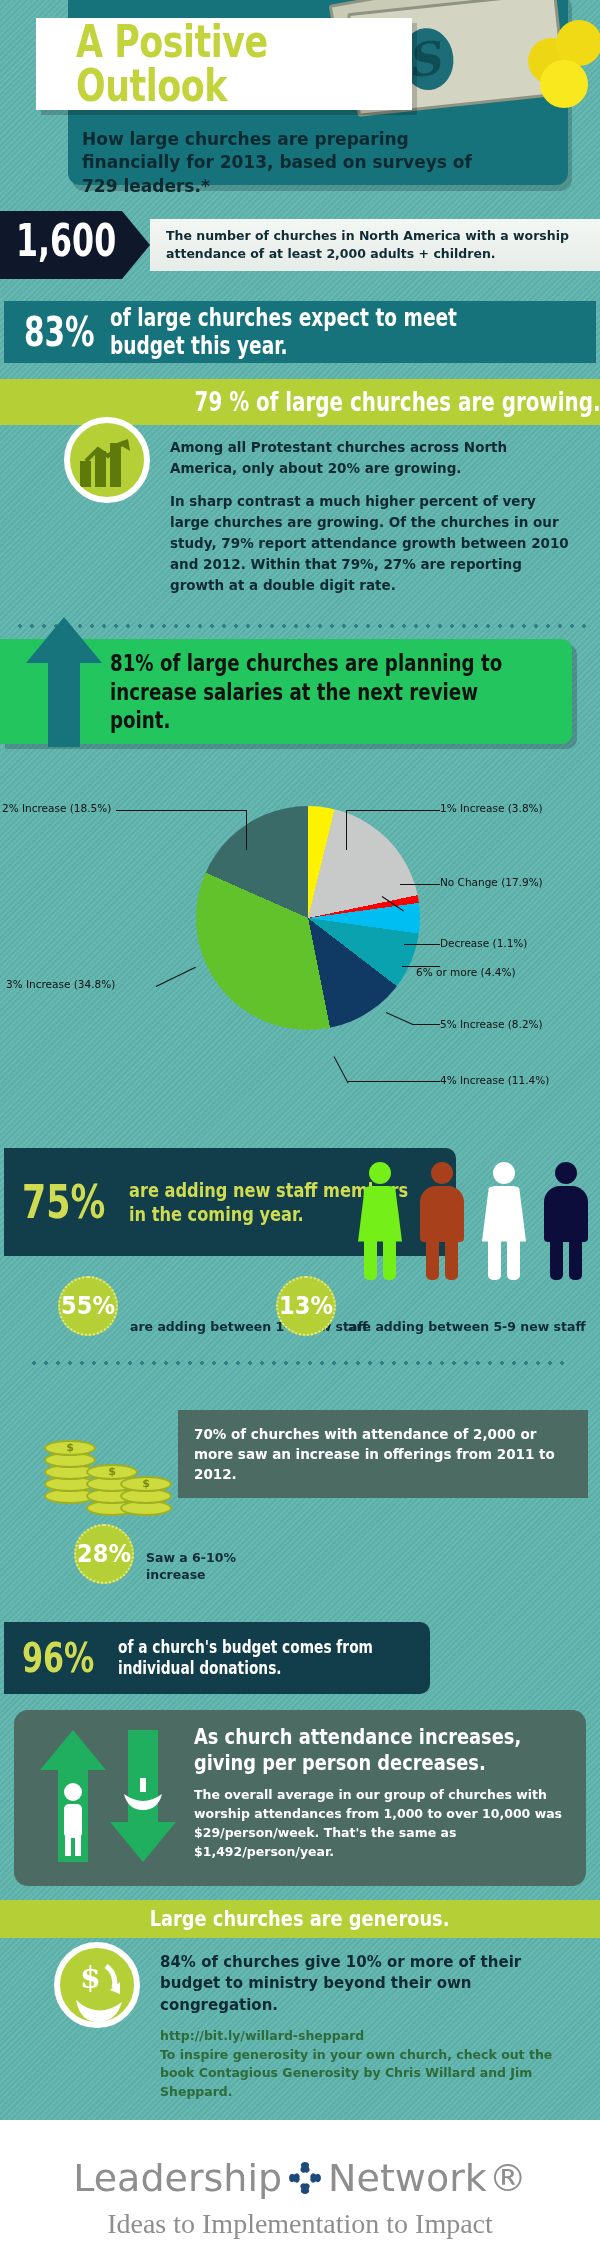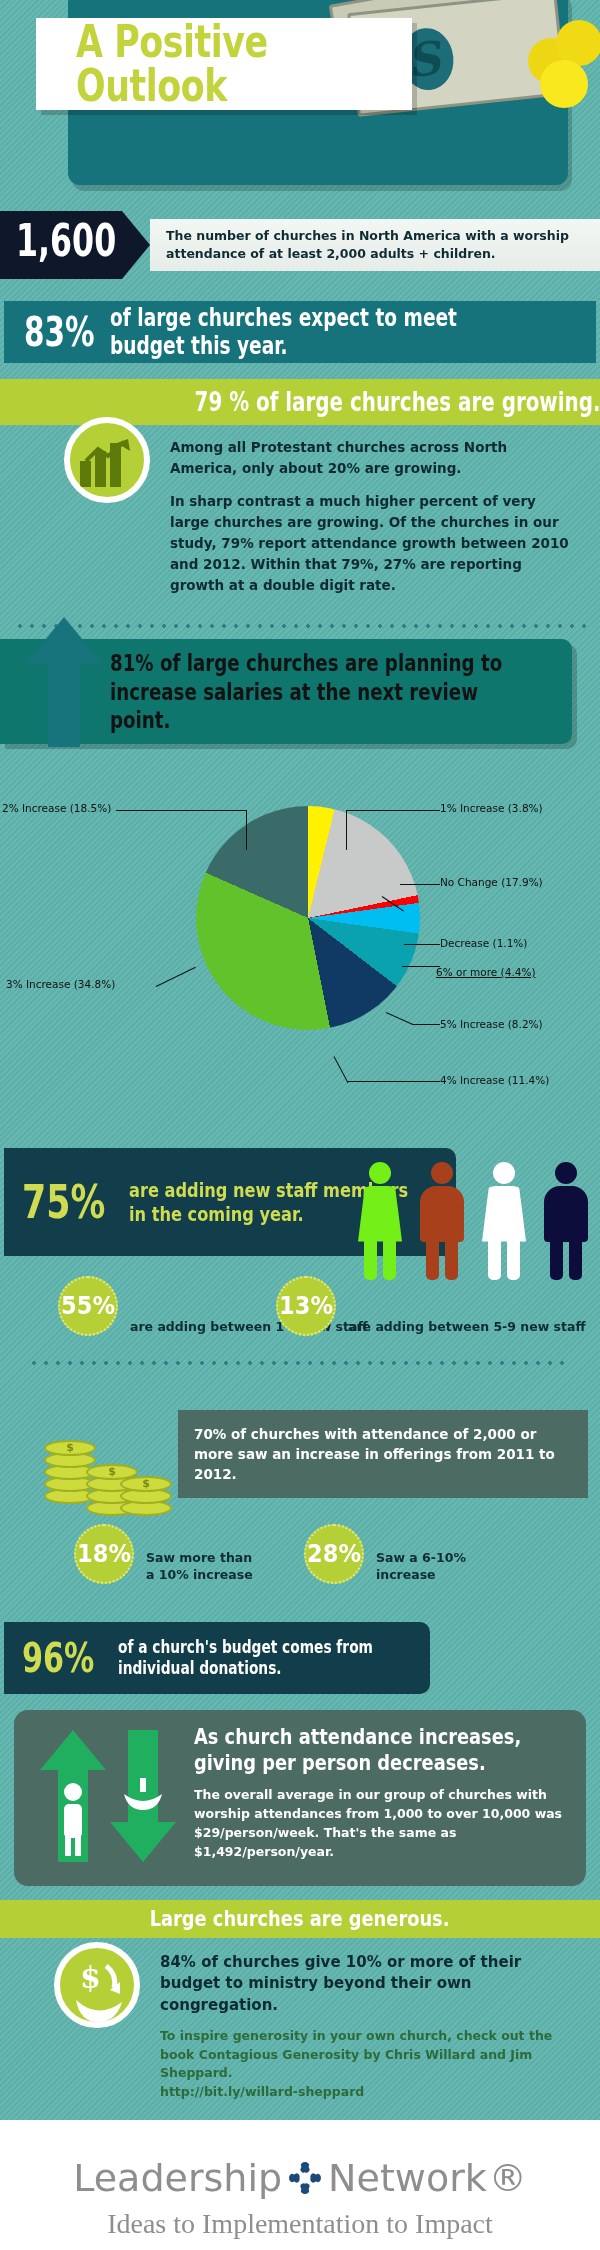--- a/index.html
+++ b/index.html
@@ -109,21 +109,21 @@
   .gb-bars i:nth-child(3){ left:30px; height:44px; }
   .gb-arrow { position:absolute; left:4px; top:-4px; width:48px; height:26px; }
 
   .dotrule { height:10px; margin:4px 14px 0 14px;
     background-image:radial-gradient(circle, #2f7f85 1.6px, transparent 1.9px);
     background-size:12px 10px; background-repeat:repeat-x; background-position:left center; }
 
   
   #salary { position:relative; margin-top:8px; }
   .sal-card {
-    position:relative; left:0; width:572px; min-height:92px; background:#0f766e;
+    position:relative; left:0; width:572px; min-height:92px; background:#22c55e;
     border-radius:0 10px 10px 0; box-shadow:5px 5px 0 rgba(0,0,0,0.2);
     display:flex; align-items:flex-end; padding:10px 16px 10px 110px;
   }
   .sal-card h3 {
     font-size:23px; line-height:1.22; color:#121212; font-weight:700;
     font-family:"Liberation Sans Narrow","DejaVu Sans Condensed","Liberation Sans", sans-serif;
     transform:scaleX(0.88); transform-origin:left center;
   }
   .up-arrow { position:absolute; left:26px; top:-22px; width:76px; height:130px; z-index:3; }
 
@@ -252,20 +252,21 @@
   <div class="bill bill1"></div>
   <div class="bill bill2">
     <div class="bill-s">S</div>
   </div>
   <div class="coin coinA"></div>
   <div class="coin coinB"></div>
   <div class="coin coinC"></div>
   <div class="title-plate">
     <h1>A Positive Outlook</h1>
   </div>
+  <div class="hdr-sub">How large churches are preparing financially for 2013, based on surveys of 729 leaders.*</div>
 </div>
 
 <div id="banner1600">
   <div class="b16-left">
     <span>1,600</span>
   </div>
   <div class="b16-right">
     <p>The number of churches in North America with a worship attendance of at least 2,000 adults + children.</p>
   </div>
 </div>
@@ -316,21 +317,21 @@
     <div class="pline" style="left:346px; top:66px; width:94px;"></div>
     <div class="pline v" style="left:346px; top:66px; height:40px;"></div>
 
     <div class="plabel" style="left:440px; top:132px;">No Change (17.9%)</div>
     <div class="pline" style="left:400px; top:140px; width:40px;"></div>
     <div class="pline" style="left:382px; top:152px; width:26px; transform:rotate(34deg); transform-origin:left center;"></div>
 
     <div class="plabel" style="left:440px; top:193px;">Decrease (1.1%)</div>
     <div class="pline" style="left:404px; top:200px; width:36px;"></div>
 
-    <div class="plabel" style="left:436px; top:222px;text-decoration:underline;">6% or more (4.4%)</div>
+    <div class="plabel" style="left:416px; top:222px;">6% or more (4.4%)</div>
     <div class="pline" style="left:402px; top:222px; width:38px;"></div>
 
     <div class="plabel" style="left:440px; top:274px;">5% Increase (8.2%)</div>
     <div class="pline" style="left:412px; top:280px; width:28px;"></div>
     <div class="pline" style="left:386px; top:268px; width:30px; transform:rotate(24deg); transform-origin:left center;"></div>
 
     <div class="plabel" style="left:440px; top:330px;">4% Increase (11.4%)</div>
     <div class="pline" style="left:348px; top:337px; width:92px;"></div>
     <div class="pline" style="left:334px; top:312px; width:30px; transform:rotate(62deg); transform-origin:left center;"></div>
 
@@ -404,24 +405,20 @@
     <div class="cstack" style="left:76px; top:66px;">
       <div class="cdisc" style="top:18px;"></div>
       <div class="cdisc" style="top:6px;"></div>
       <div class="cdisc" style="top:-6px;">
           <span class="s">$</span>
         </div>
     </div>
   </div>
   <div class="offer-card">70% of churches with attendance of 2,000 or more saw an increase in offerings from 2011 to 2012.</div>
   <div class="offer-stats">
-    <div class="circstat" style="position:relative;">
-      <div class="circ">18%</div>
-      <p style="max-width:110px;">Saw more than a 10% increase</p>
-    </div>
     <div class="circstat" style="position:relative;">
       <div class="circ">28%</div>
       <p style="max-width:110px;">Saw a 6-10% increase</p>
     </div>
   </div>
 </div>
 
 <div id="budget96">
   <div class="b96">
     <div class="big">96%</div>
@@ -457,22 +454,22 @@
   <div class="gen-body">
     <div class="gen-badge">
       <svg viewBox="0 0 86 86" width="86" height="86">
         <text x="20" y="40" font-size="30" font-family="DejaVu Serif, serif" font-weight="bold" fill="#fff">$</text>
         <path d="M46 18 a20 20 0 0 1 8 22" fill="none" stroke="#fff" stroke-width="5"></path>
         <polygon points="50,42 60,34 60,46" fill="#fff"></polygon>
         <path d="M16 52 q22 20 46 2 q-6 20 -24 20 q-18 0 -22 -22 z" fill="#fff"></path>
       </svg>
     </div>
     <h4>84% of churches give 10% or more of their budget to ministry beyond their own congregation.</h4>
+    <p>http://bit.ly/willard-sheppard</p>
     <p>To inspire generosity in your own church, check out the book Contagious Generosity by Chris Willard and Jim Sheppard.</p>
-    <p>http://bit.ly/willard-sheppard</p>
   </div>
 </div>
 
 <div id="logo">
   <div class="logo-row">
     <span>Leadership</span>
     <svg class="logo-mark" viewBox="0 0 34 34">
       <g fill="#1e4a7b">
         <rect x="14" y="1" width="6" height="11" rx="3" transform="rotate(30 17 6)"></rect>
         <rect x="14" y="1" width="6" height="11" rx="3" transform="rotate(-30 17 6)"></rect>

